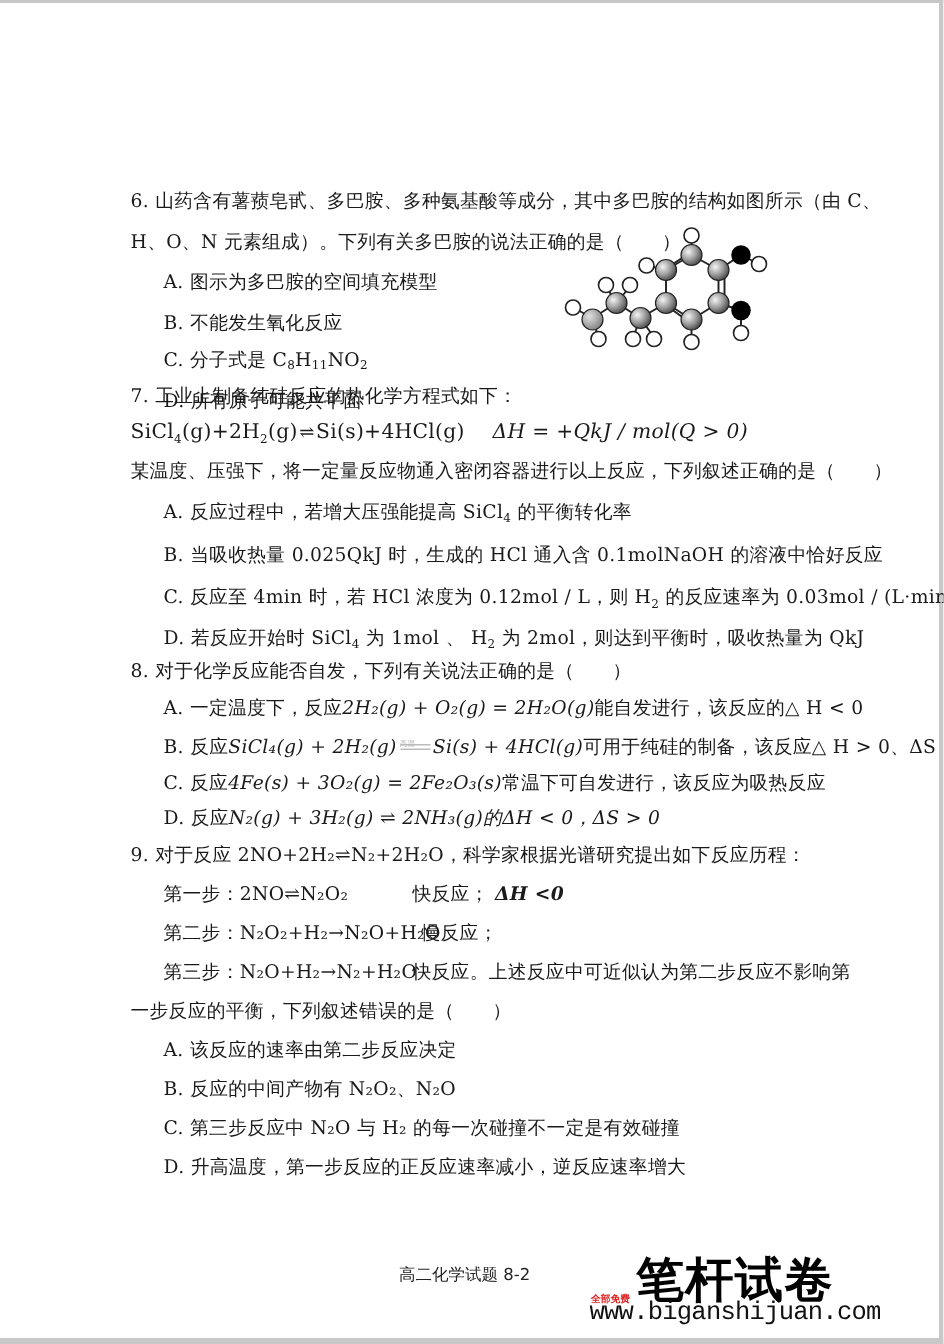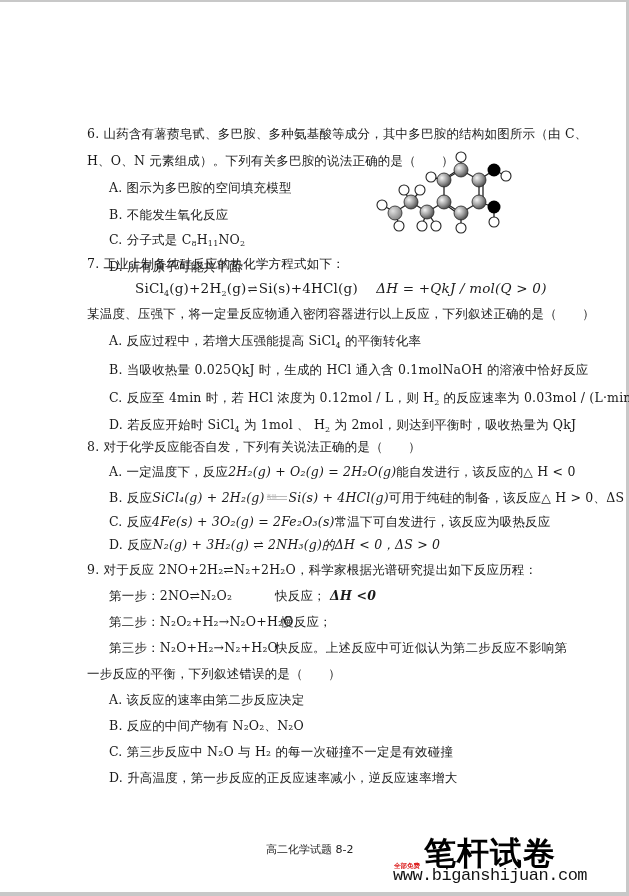--- a/index.html
+++ b/index.html
@@ -134,21 +134,21 @@
   <circle cx="40" cy="63" r="7" fill="url(#gN)" stroke="#222" stroke-width="0.8"></circle>
 
   <circle cx="139" cy="20" r="6.5" fill="#000"></circle>
   <circle cx="139" cy="57" r="6.5" fill="#000"></circle>
 </svg>
 
 <div class="line q" style="top:256px">
   <span>7.</span>
   <span>工业上制备纯硅反应的热化学方程式如下：</span>
 </div>
-<div class="line q" style="top:280px; font-size:13.5px;margin-left:48px;">
+<div class="line q" style="top:280px; font-size:13.5px;">
   <span>SiCl</span><span class="sub">4</span><span>(g)+2H</span><span class="sub">2</span><span>(g)</span><span class="eqarrow">⇌</span><span>Si(s)+4HCl(g)</span>
   <span style="margin-left:14px" class="ital">ΔH = +QkJ / mol(Q &gt; 0)</span>
 </div>
 <div class="line q" style="top:306px">某温度、压强下，将一定量反应物通入密闭容器进行以上反应，下列叙述正确的是（　　）</div>
 
 <div class="line opt" style="top:333px">
   <span>A.</span>
   <span>反应过程中，若增大压强能提高 SiCl</span><span class="sub">4</span><span> 的平衡转化率</span>
 </div>
 <div class="line opt" style="top:362px">

